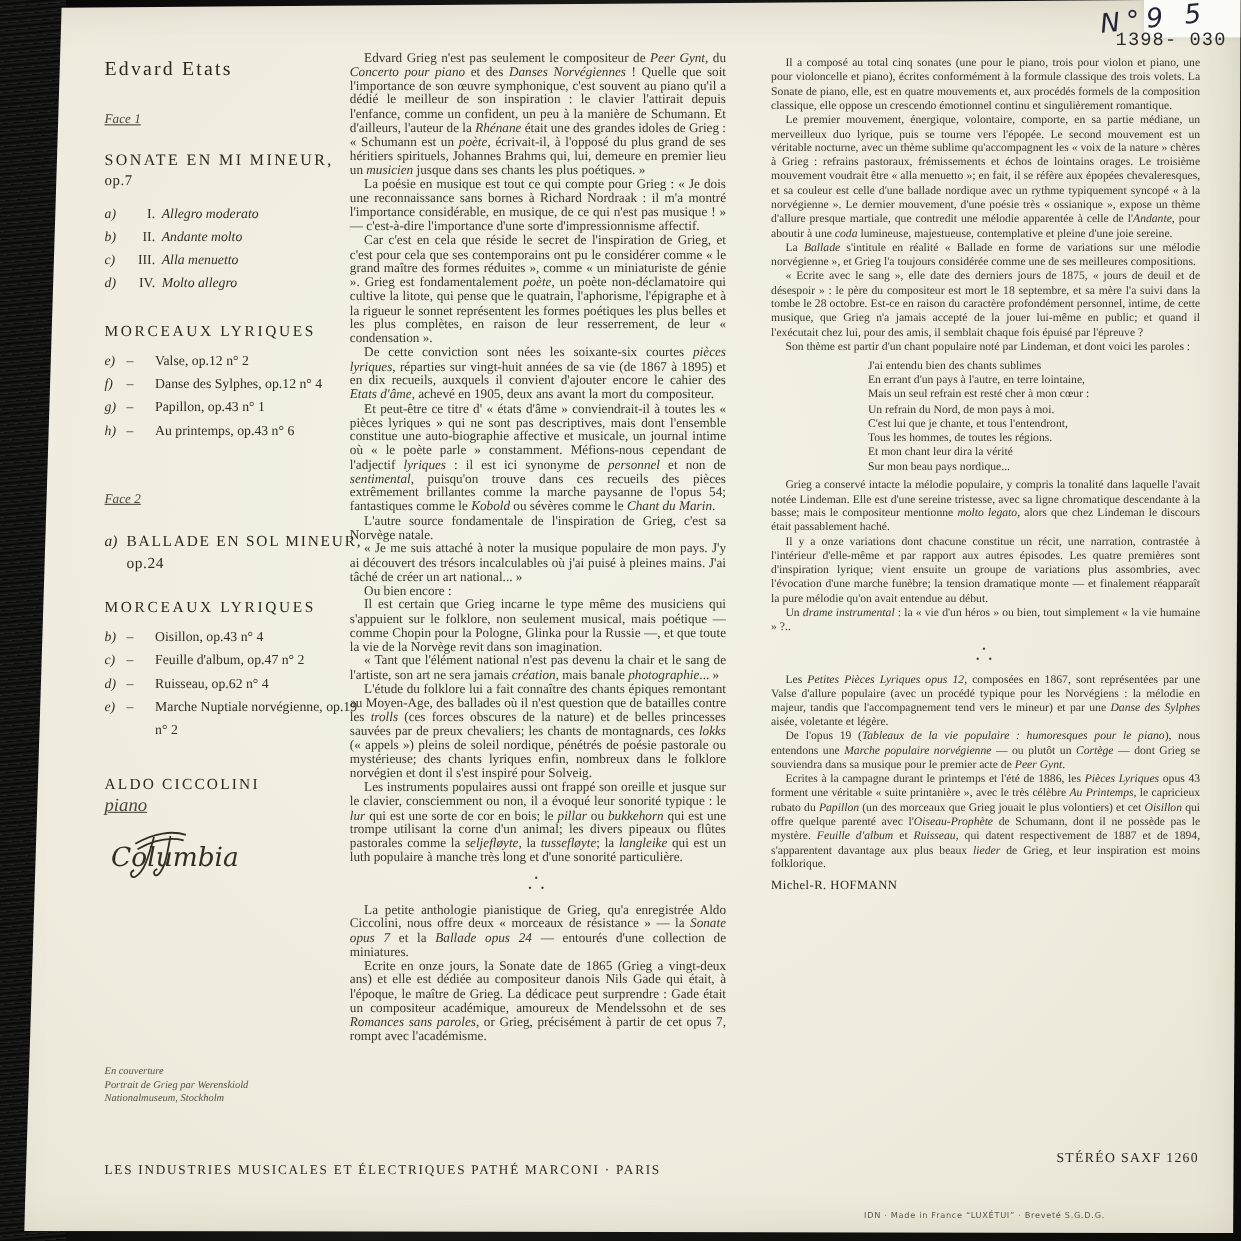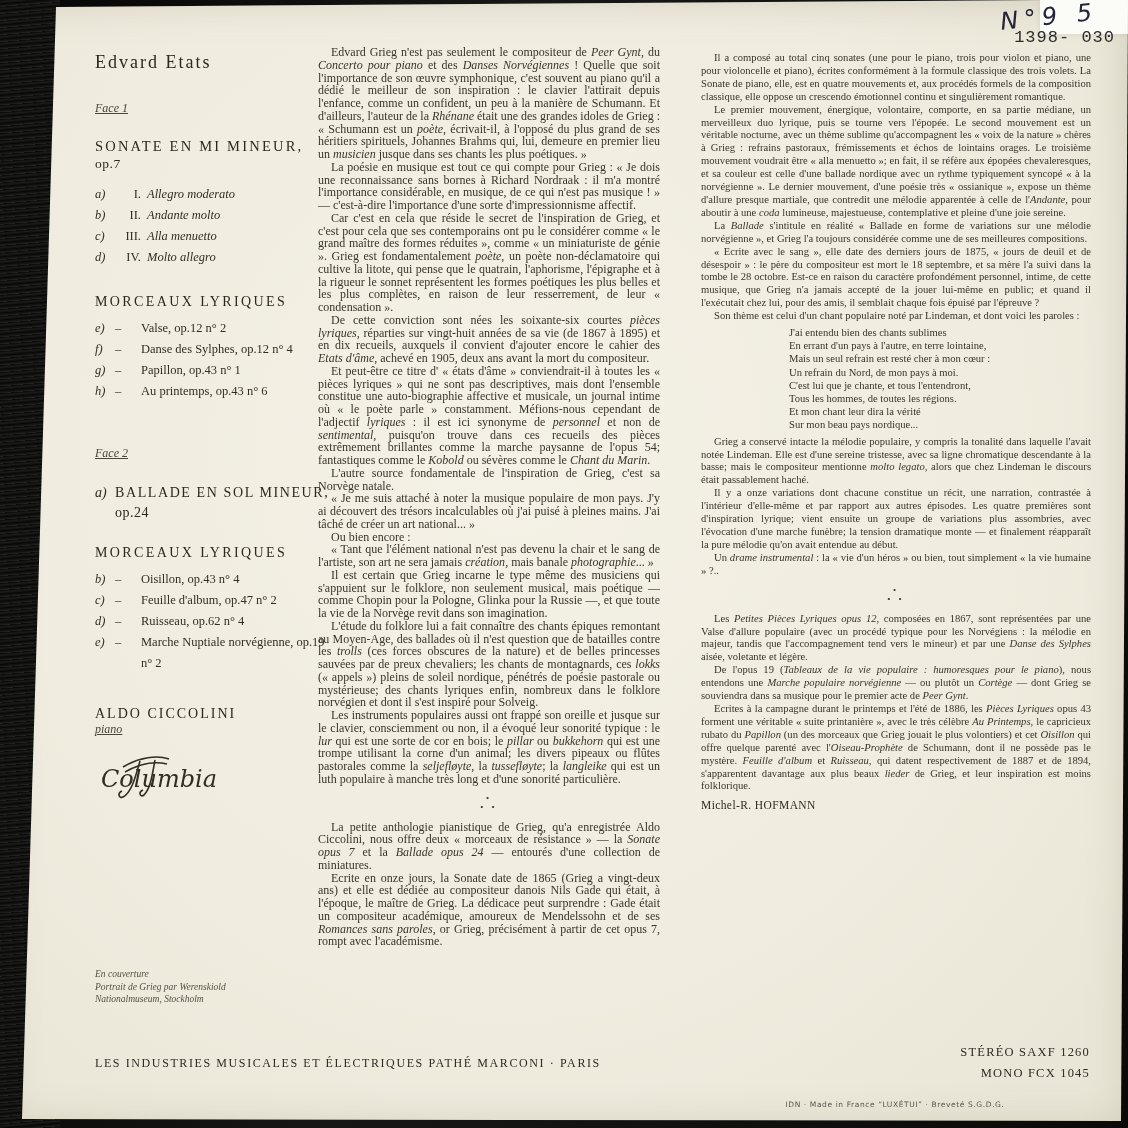--- a/index.html
+++ b/index.html
@@ -24,21 +24,21 @@
   .work-sub{font-size:13.5px;letter-spacing:.5px;color:#2e2920;}
   .sec-head{font-size:14px;letter-spacing:2.4px;color:#2e2920;}
   .mvt-row,.pc-row{display:flex;font-size:12.5px;line-height:21px;color:#332d24;}
   .trk-l{width:20px;font-style:italic;flex:none;}
   .mvt-n{width:26px;text-align:right;padding-right:6px;flex:none;}
   .mvt-t{font-style:italic;}
   .trk-dash{width:26px;text-align:left;flex:none;}
   .pc-t{flex:1;}
   .bal-row{display:flex;font-size:14px;letter-spacing:1.6px;line-height:20px;color:#2e2920;}
   .performer{font-size:14px;letter-spacing:2px;color:#2e2920;}
-  .instrument{font-style:italic;font-size:12px;color:#4a443a;text-decoration:underline;}
+  .instrument{font-style:italic;font-size:17px;color:#4a443a;text-decoration:underline;}
   .credit-line{font-style:italic;font-size:9.5px;line-height:12.5px;color:#57503f;margin:0;}
   
   #mid-col{left:318px;top:46px;width:342px;}
   #right-col{left:701px;top:52px;width:390px;}
   .body-par{font-size:12px;line-height:12.75px;text-align:justify;
             text-indent:13px;margin:0;color:#3a342a;}
   #right-col .body-par{font-size:10.6px;line-height:12.9px;}
   .body-par i{font-size:inherit;}
   .sep{ text-align:center;line-height:9px;margin:8px 0 9px 0;color:#3a342a;
         font-size:9px;letter-spacing:3px;}
@@ -183,42 +183,42 @@
     <div class="col" id="mid-col">
       <div>
           <p class="body-par">Edvard Grieg n'est pas seulement le compositeur de <i>Peer Gynt</i>, du <i>Concerto pour piano</i> et des <i>Danses Norvégiennes</i> ! Quelle que soit l'importance de son œuvre symphonique, c'est souvent au piano qu'il a dédié le meilleur de son inspiration : le clavier l'attirait depuis l'enfance, comme un confident, un peu à la manière de Schumann. Et d'ailleurs, l'auteur de la <i>Rhénane</i> était une des grandes idoles de Grieg : « Schumann est un <i>poète</i>, écrivait-il, à l'opposé du plus grand de ses héritiers spirituels, Johannes Brahms qui, lui, demeure en premier lieu un <i>musicien</i> jusque dans ses chants les plus poétiques. »</p>
           <p class="body-par">La poésie en musique est tout ce qui compte pour Grieg : « Je dois une reconnaissance sans bornes à Richard Nordraak : il m'a montré l'importance considérable, en musique, de ce qui n'est pas musique ! » — c'est-à-dire l'importance d'une sorte d'impressionnisme affectif.</p>
           <p class="body-par">Car c'est en cela que réside le secret de l'inspiration de Grieg, et c'est pour cela que ses contemporains ont pu le considérer comme « le grand maître des formes réduites », comme « un miniaturiste de génie ». Grieg est fondamentalement <i>poète</i>, un poète non-déclamatoire qui cultive la litote, qui pense que le quatrain, l'aphorisme, l'épigraphe et à la rigueur le sonnet représentent les formes poétiques les plus belles et les plus complètes, en raison de leur resserrement, de leur « condensation ».</p>
           <p class="body-par">De cette conviction sont nées les soixante-six courtes <i>pièces lyriques</i>, réparties sur vingt-huit années de sa vie (de 1867 à 1895) et en dix recueils, auxquels il convient d'ajouter encore le cahier des <i>Etats d'âme</i>, achevé en 1905, deux ans avant la mort du compositeur.</p>
           <p class="body-par">Et peut-être ce titre d' « états d'âme » conviendrait-il à toutes les « pièces lyriques » qui ne sont pas descriptives, mais dont l'ensemble constitue une auto-biographie affective et musicale, un journal intime où « le poète parle » constamment. Méfions-nous cependant de l'adjectif <i>lyriques</i> : il est ici synonyme de <i>personnel</i> et non de <i>sentimental</i>, puisqu'on trouve dans ces recueils des pièces extrêmement brillantes comme la marche paysanne de l'opus 54; fantastiques comme le <i>Kobold</i> ou sévères comme le <i>Chant du Marin</i>.</p>
           <p class="body-par">L'autre source fondamentale de l'inspiration de Grieg, c'est sa Norvège natale.</p>
           <p class="body-par">« Je me suis attaché à noter la musique populaire de mon pays. J'y ai découvert des trésors incalculables où j'ai puisé à pleines mains. J'ai tâché de créer un art national... »</p>
           <p class="body-par">Ou bien encore :</p>
+          <p class="body-par">Il est certain que Grieg incarne le type même des musiciens qui s'appuient sur le folklore, non seulement musical, mais poétique — comme Chopin pour la Pologne, Glinka pour la Russie —, et que toute la vie de la Norvège revit dans son imagination.</p>
           <p class="body-par">« Tant que l'élément national n'est pas devenu la chair et le sang de l'artiste, son art ne sera jamais <i>création</i>, mais banale <i>photographie</i>... »</p>
-          <p class="body-par">Il est certain que Grieg incarne le type même des musiciens qui s'appuient sur le folklore, non seulement musical, mais poétique — comme Chopin pour la Pologne, Glinka pour la Russie —, et que toute la vie de la Norvège revit dans son imagination.</p>
           <p class="body-par">L'étude du folklore lui a fait connaître des chants épiques remontant au Moyen-Age, des ballades où il n'est question que de batailles contre les <i>trolls</i> (ces forces obscures de la nature) et de belles princesses sauvées par de preux chevaliers; les chants de montagnards, ces <i>lokks</i> (« appels ») pleins de soleil nordique, pénétrés de poésie pastorale ou mystérieuse; des chants lyriques enfin, nombreux dans le folklore norvégien et dont il s'est inspiré pour Solveig.</p>
           <p class="body-par">Les instruments populaires aussi ont frappé son oreille et jusque sur le clavier, consciemment ou non, il a évoqué leur sonorité typique : le <i>lur</i> qui est une sorte de cor en bois; le <i>pillar</i> ou <i>bukkehorn</i> qui est une trompe utilisant la corne d'un animal; les divers pipeaux ou flûtes pastorales comme la <i>seljefløyte</i>, la <i>tussefløyte</i>; la <i>langleike</i> qui est un luth populaire à manche très long et d'une sonorité particulière.</p>
         </div>
       <div class="sep">
         <div>•</div>
         <div>• •</div>
       </div>
       <div>
           <p class="body-par">La petite anthologie pianistique de Grieg, qu'a enregistrée Aldo Ciccolini, nous offre deux « morceaux de résistance » — la <i>Sonate opus 7</i> et la <i>Ballade opus 24</i> — entourés d'une collection de miniatures.</p>
           <p class="body-par">Ecrite en onze jours, la Sonate date de 1865 (Grieg a vingt-deux ans) et elle est dédiée au compositeur danois Nils Gade qui était, à l'époque, le maître de Grieg. La dédicace peut surprendre : Gade était un compositeur académique, amoureux de Mendelssohn et de ses <i>Romances sans paroles</i>, or Grieg, précisément à partir de cet opus 7, rompt avec l'académisme.</p>
         </div>
     </div>
 
     <div class="col" id="right-col">
       <div>
           <p class="body-par">Il a composé au total cinq sonates (une pour le piano, trois pour violon et piano, une pour violoncelle et piano), écrites conformément à la formule classique des trois volets. La Sonate de piano, elle, est en quatre mouvements et, aux procédés formels de la composition classique, elle oppose un crescendo émotionnel continu et singulièrement romantique.</p>
           <p class="body-par">Le premier mouvement, énergique, volontaire, comporte, en sa partie médiane, un merveilleux duo lyrique, puis se tourne vers l'épopée. Le second mouvement est un véritable nocturne, avec un thème sublime qu'accompagnent les « voix de la nature » chères à Grieg : refrains pastoraux, frémissements et échos de lointains orages. Le troisième mouvement voudrait être « alla menuetto »; en fait, il se réfère aux épopées chevaleresques, et sa couleur est celle d'une ballade nordique avec un rythme typiquement syncopé « à la norvégienne ». Le dernier mouvement, d'une poésie très « ossianique », expose un thème d'allure presque martiale, que contredit une mélodie apparentée à celle de l'<i>Andante</i>, pour aboutir à une <i>coda</i> lumineuse, majestueuse, contemplative et pleine d'une joie sereine.</p>
           <p class="body-par">La <i>Ballade</i> s'intitule en réalité « Ballade en forme de variations sur une mélodie norvégienne », et Grieg l'a toujours considérée comme une de ses meilleures compositions.</p>
           <p class="body-par">« Ecrite avec le sang », elle date des derniers jours de 1875, « jours de deuil et de désespoir » : le père du compositeur est mort le 18 septembre, et sa mère l'a suivi dans la tombe le 28 octobre. Est-ce en raison du caractère profondément personnel, intime, de cette musique, que Grieg n'a jamais accepté de la jouer lui-même en public; et quand il l'exécutait chez lui, pour des amis, il semblait chaque fois épuisé par l'épreuve ?</p>
-          <p class="body-par">Son thème est celui d'un chant populaire noté par Lindeman, et dont voici les paroles :</p>
+          <p class="body-par">Son thème est partir d'un chant populaire noté par Lindeman, et dont voici les paroles :</p>
         </div>
       <div class="poem">
           <p class="poem-line">J'ai entendu bien des chants sublimes</p>
           <p class="poem-line">En errant d'un pays à l'autre, en terre lointaine,</p>
           <p class="poem-line">Mais un seul refrain est resté cher à mon cœur :</p>
           <p class="poem-line">Un refrain du Nord, de mon pays à moi.</p>
           <p class="poem-line">C'est lui que je chante, et tous l'entendront,</p>
           <p class="poem-line">Tous les hommes, de toutes les régions.</p>
           <p class="poem-line">Et mon chant leur dira la vérité</p>
           <p class="poem-line">Sur mon beau pays nordique...</p>
@@ -240,18 +240,17 @@
       <div class="signature">Michel-R. HOFMANN</div>
     </div>
 
     <div id="sticker"></div>
     <div id="handwriting">N°9 5</div>
     <div id="catalog-print">1398- 030</div>
 
     <div id="publisher">LES INDUSTRIES MUSICALES ET ÉLECTRIQUES PATHÉ MARCONI · PARIS</div>
     <div id="issue-block">
       <div>STÉRÉO SAXF 1260</div>
-      <div>MONO FCX 1045</div>
     </div>
     <div id="fineprint">IDN · Made in France “LUXÉTUI” · Breveté S.G.D.G.</div>
 
   </div>
 </div>
 
 </body></html>

